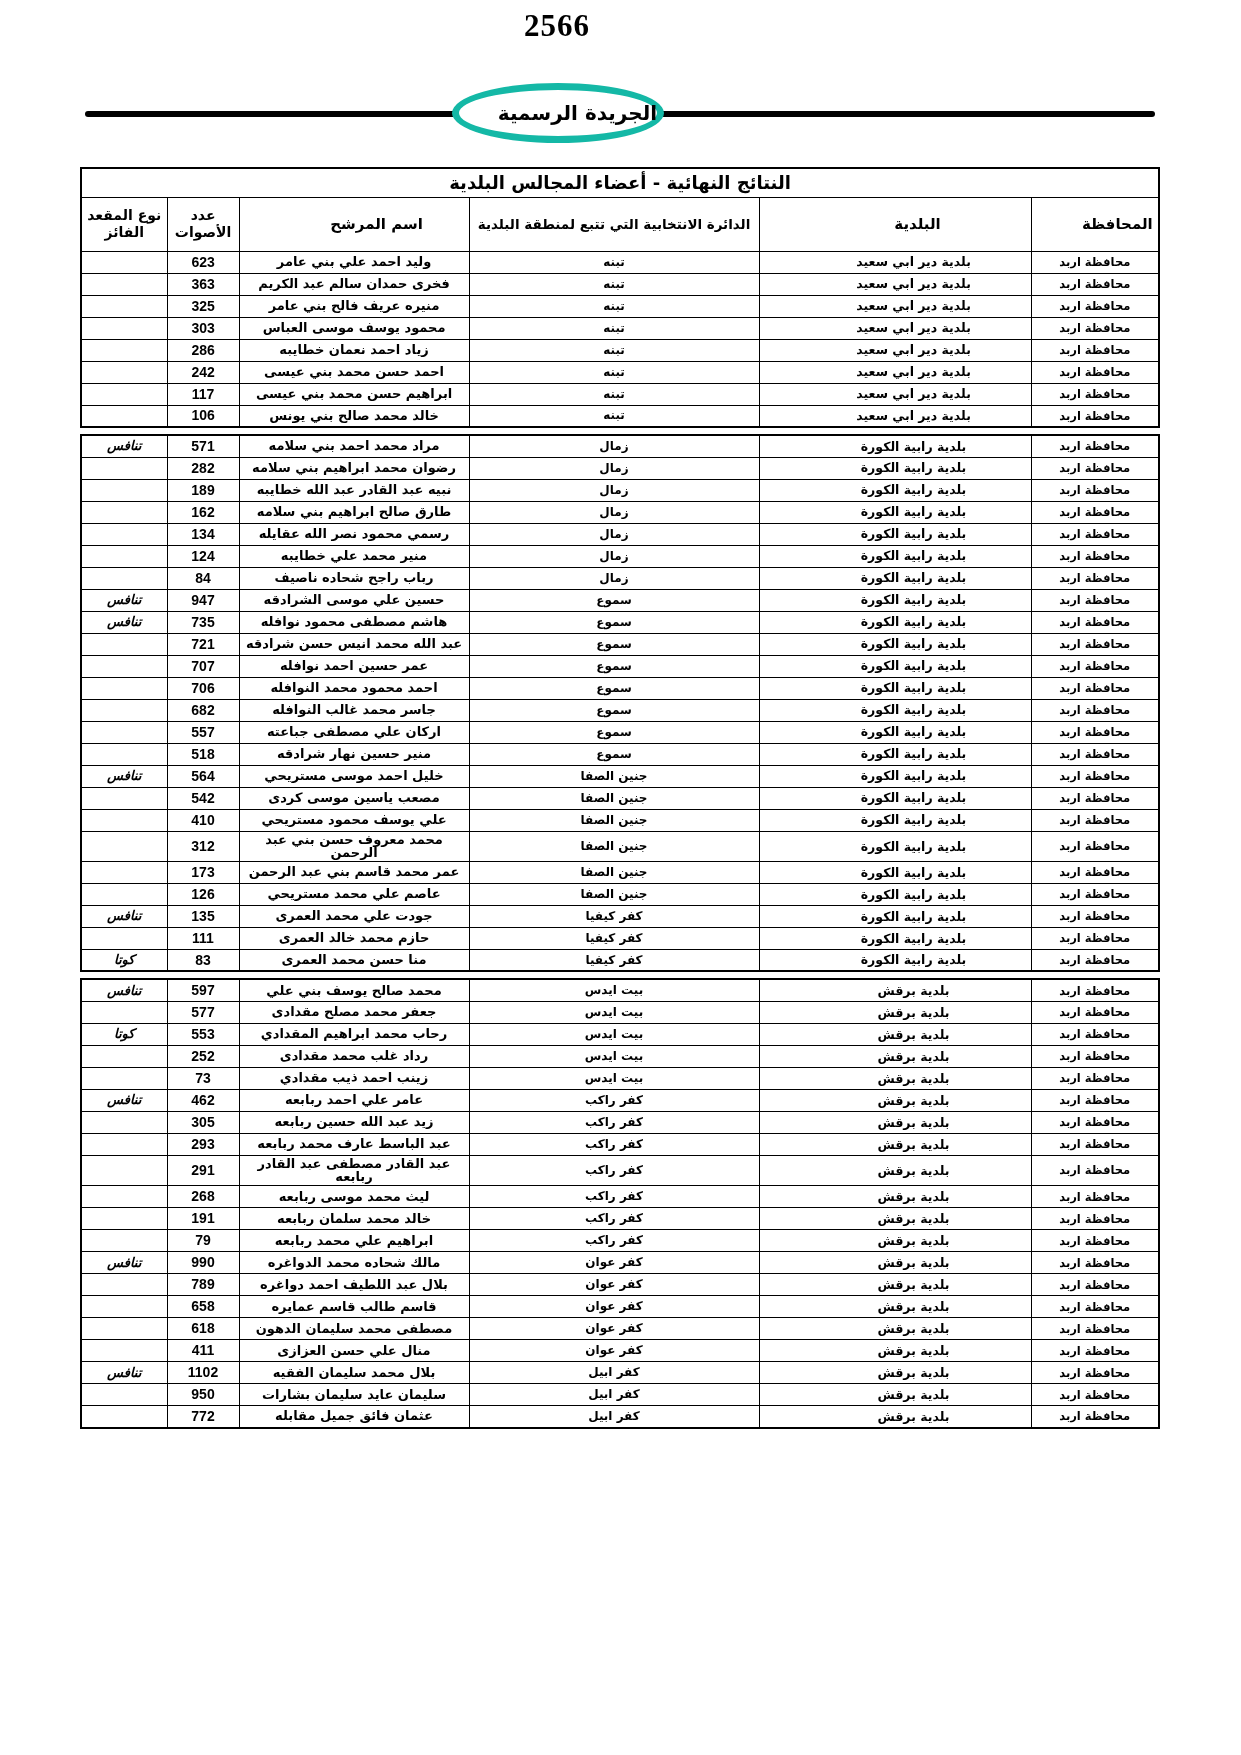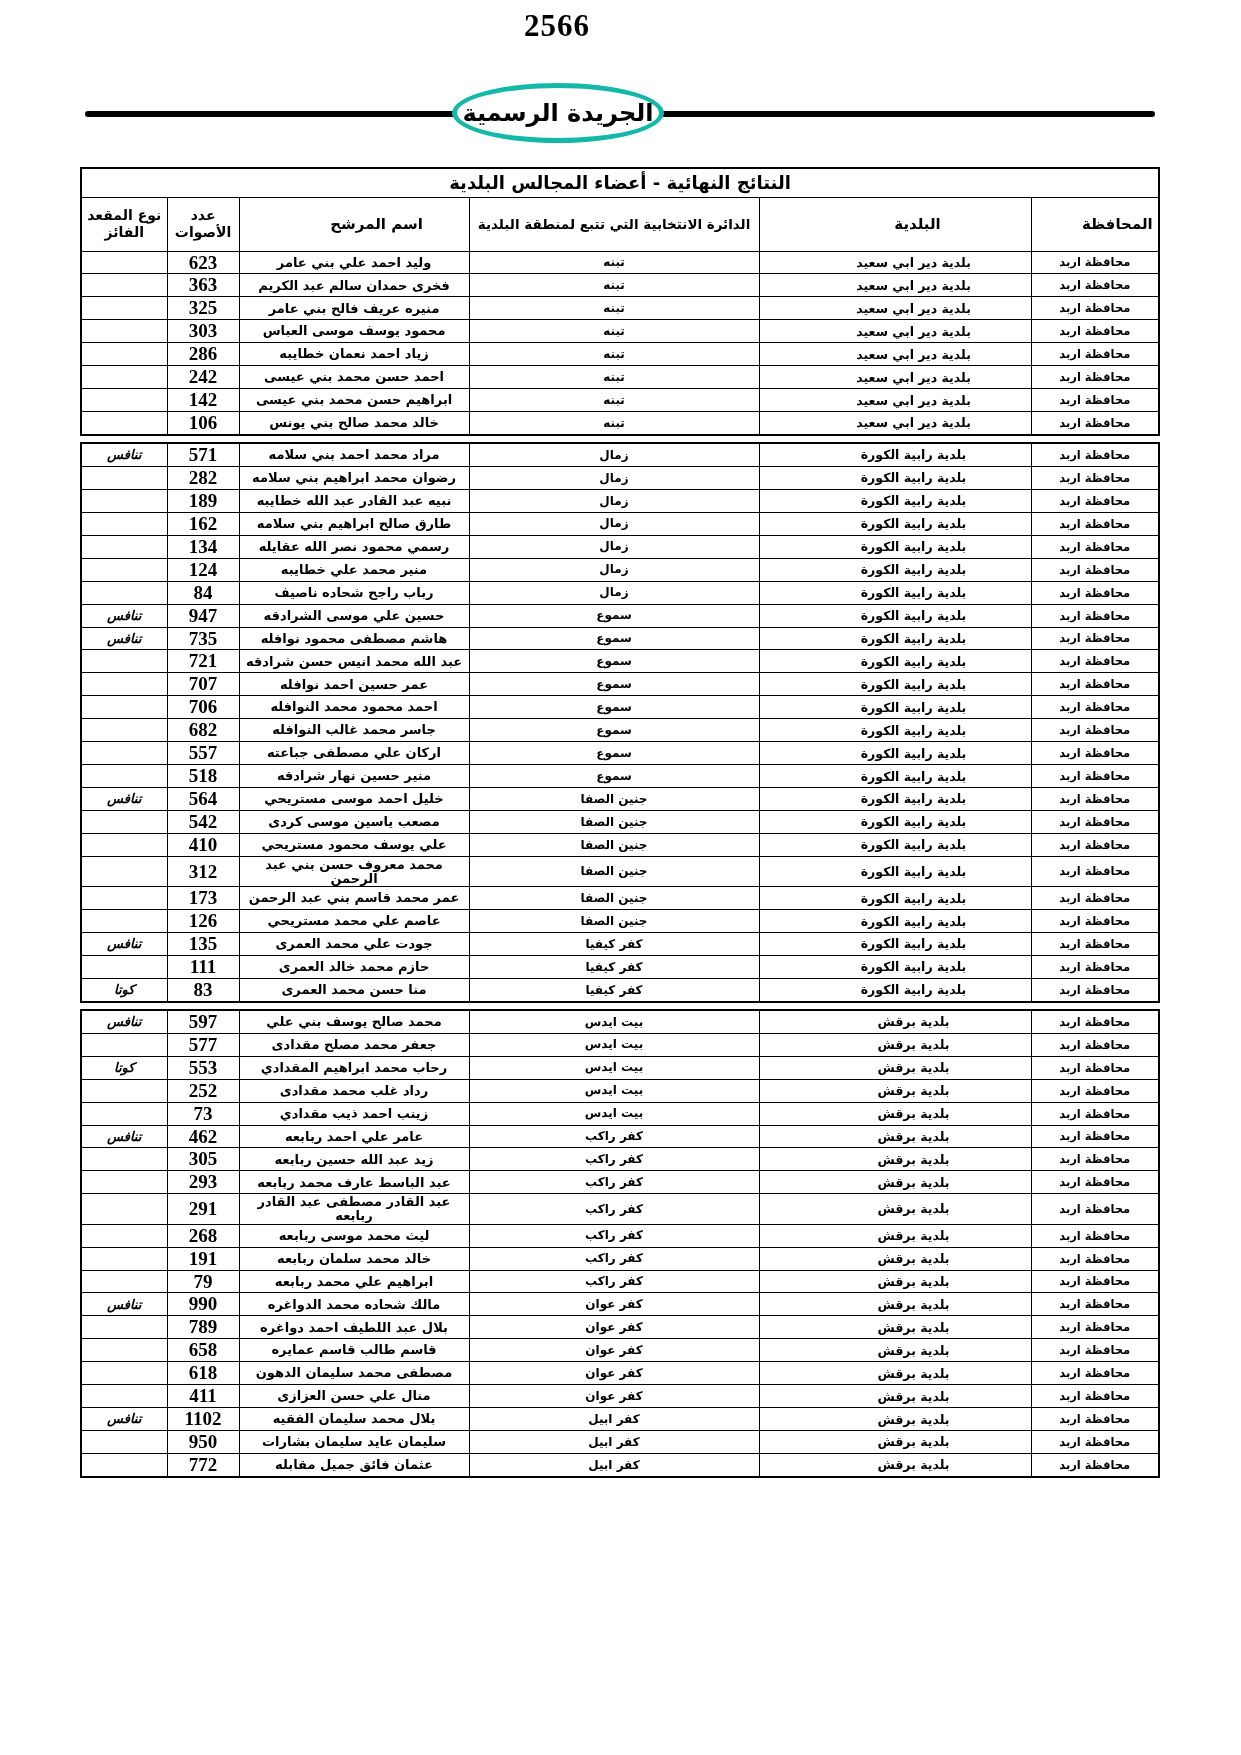--- a/index.html
+++ b/index.html
@@ -12,23 +12,23 @@
     position:absolute; top:8px; left:0; width:1114px;
     text-align:center; font-family:"Liberation Serif", serif;
     font-weight:bold; font-size:31px; letter-spacing:1px;
   }
   .masthead-rule {
     position:absolute; top:111px; left:85px; width:1070px; height:6px;
     background:#000; border-radius:3px;
   }
   .gazette-seal {
     position:absolute; top:83px; left:452px; width:212px; height:60px;
-    background:#fff; border:5px solid #14b8a6; border-radius:50%;
-    display:flex; align-items:center; justify-content:center;
-    font-size:24px; font-weight:bold; direction:rtl;
+    background:#fff; border:7px solid #14b8a6; border-radius:50%;
+    display:flex; align-items:center; justify-content:flex-start;
+    font-size:20px; font-weight:bold; direction:rtl;
   }
   .table-wrap { position:absolute; top:167px; left:80px; width:1078px; }
   table.block {
     border-collapse:collapse; table-layout:fixed; width:1078px;
     direction:rtl; border:2px solid #000;
   }
   table.block.gap { margin-top:6px; }
   col.c-gov   { width:128px; }
   col.c-mun   { width:272px; }
   col.c-dist  { width:290px; }
@@ -42,21 +42,21 @@
   th.table-title { height:29px; font-size:18px; }
   tr.header-row th { height:54px; line-height:1.25; }
   th.h-gov, th.h-mun, th.h-cand { font-size:15px;padding-left:48px; }
   th.h-dist { font-size:13.5px; }
   th.h-votes, th.h-seat { font-size:14px; }
   tr.data-row td { height:22px; line-height:1.05; }
   td.cell-gov   { font-size:11.5px; }
   td.cell-mun   { font-size:12.5px;padding-left:40px; }
   td.cell-dist  { font-size:12px; }
   td.cell-cand  { font-size:13px; }
-  td.cell-votes { font-size:19px; font-family:Liberation Serif, serif; direction:ltr;margin-left:8px; }
+  td.cell-votes { font-size:14px; font-family:Liberation Sans, sans-serif; direction:ltr;margin-left:8px; }
   td.cell-seat  { font-size:13px;font-style:italic; }
 </style>
 </head>
 <body>
 
 <div class="page-number">2566</div>
 
 <div class="masthead-rule"></div>
 
 <div class="gazette-seal">
@@ -134,21 +134,21 @@
     <td class="cell-dist">تبنه</td>
     <td class="cell-cand">احمد حسن محمد بني عيسى</td>
     <td class="cell-votes">242</td>
     <td class="cell-seat"></td>
   </tr>
         <tr class="data-row">
     <td class="cell-gov">محافظة اربد</td>
     <td class="cell-mun">بلدية دير ابي سعيد</td>
     <td class="cell-dist">تبنه</td>
     <td class="cell-cand">ابراهيم حسن محمد بني عيسى</td>
-    <td class="cell-votes">142</td>
+    <td class="cell-votes">117</td>
     <td class="cell-seat"></td>
   </tr>
         <tr class="data-row">
     <td class="cell-gov">محافظة اربد</td>
     <td class="cell-mun">بلدية دير ابي سعيد</td>
     <td class="cell-dist">تبنه</td>
     <td class="cell-cand">خالد محمد صالح بني يونس</td>
     <td class="cell-votes">106</td>
     <td class="cell-seat"></td>
   </tr>

